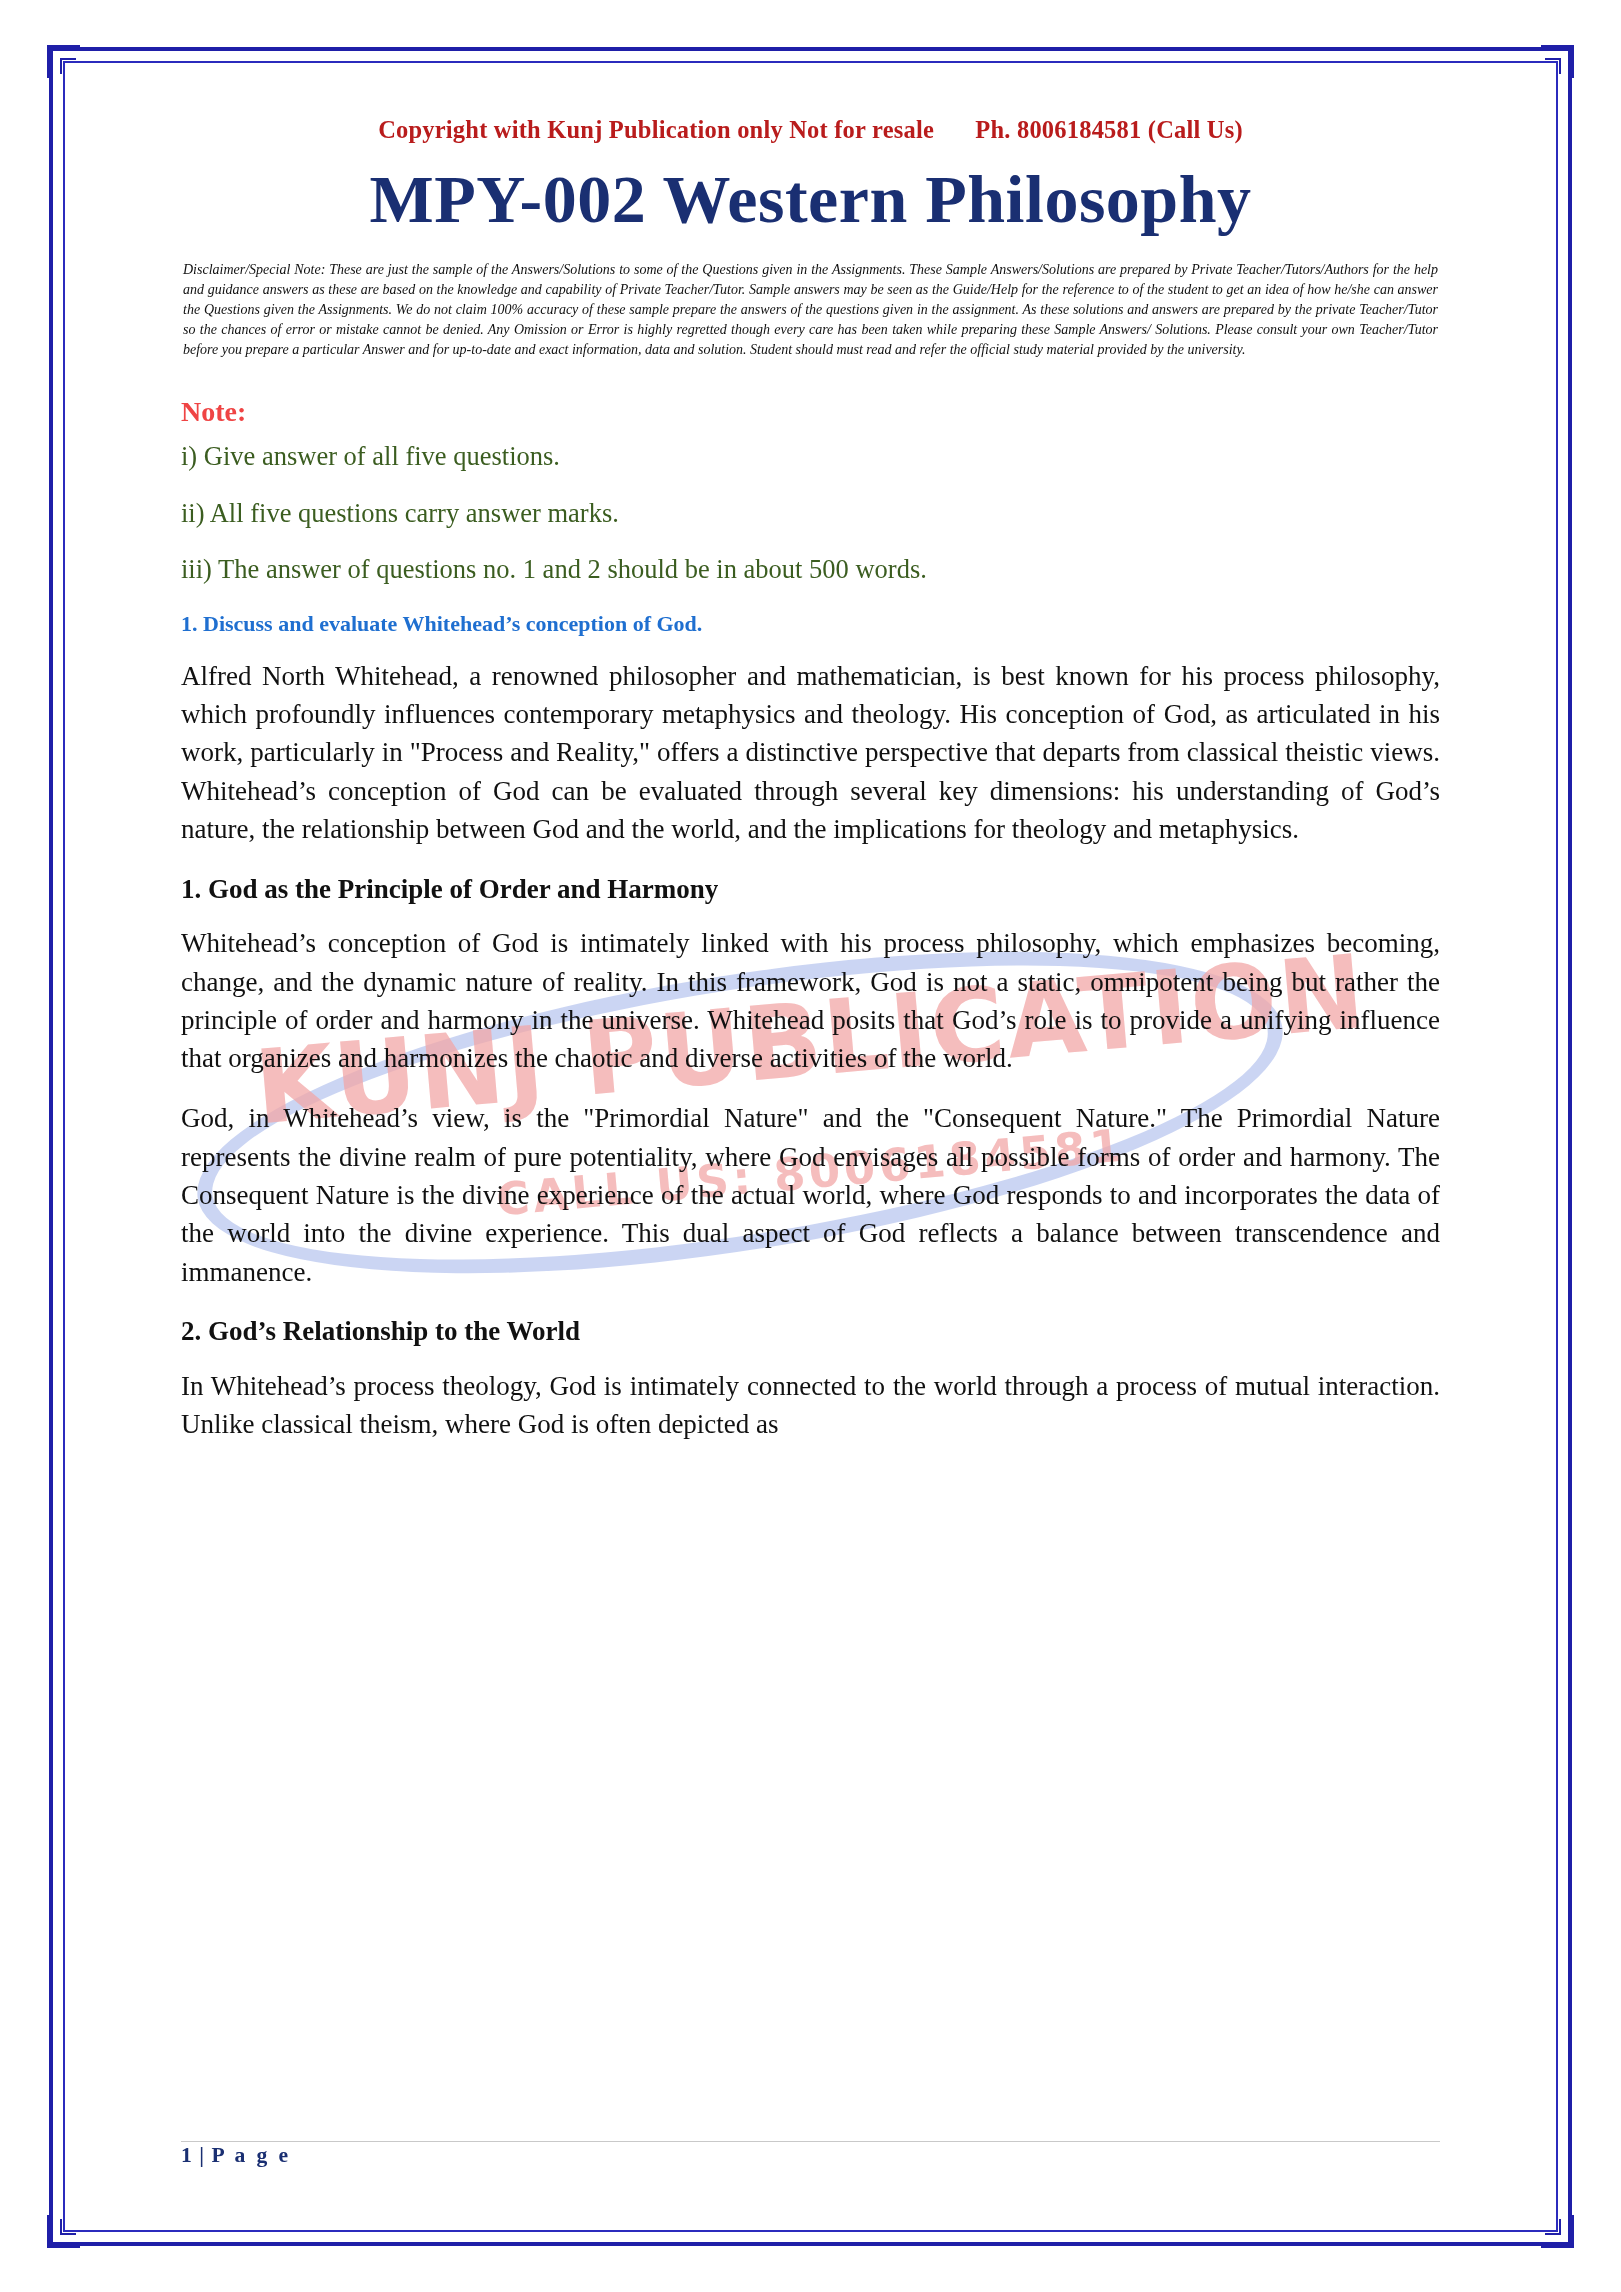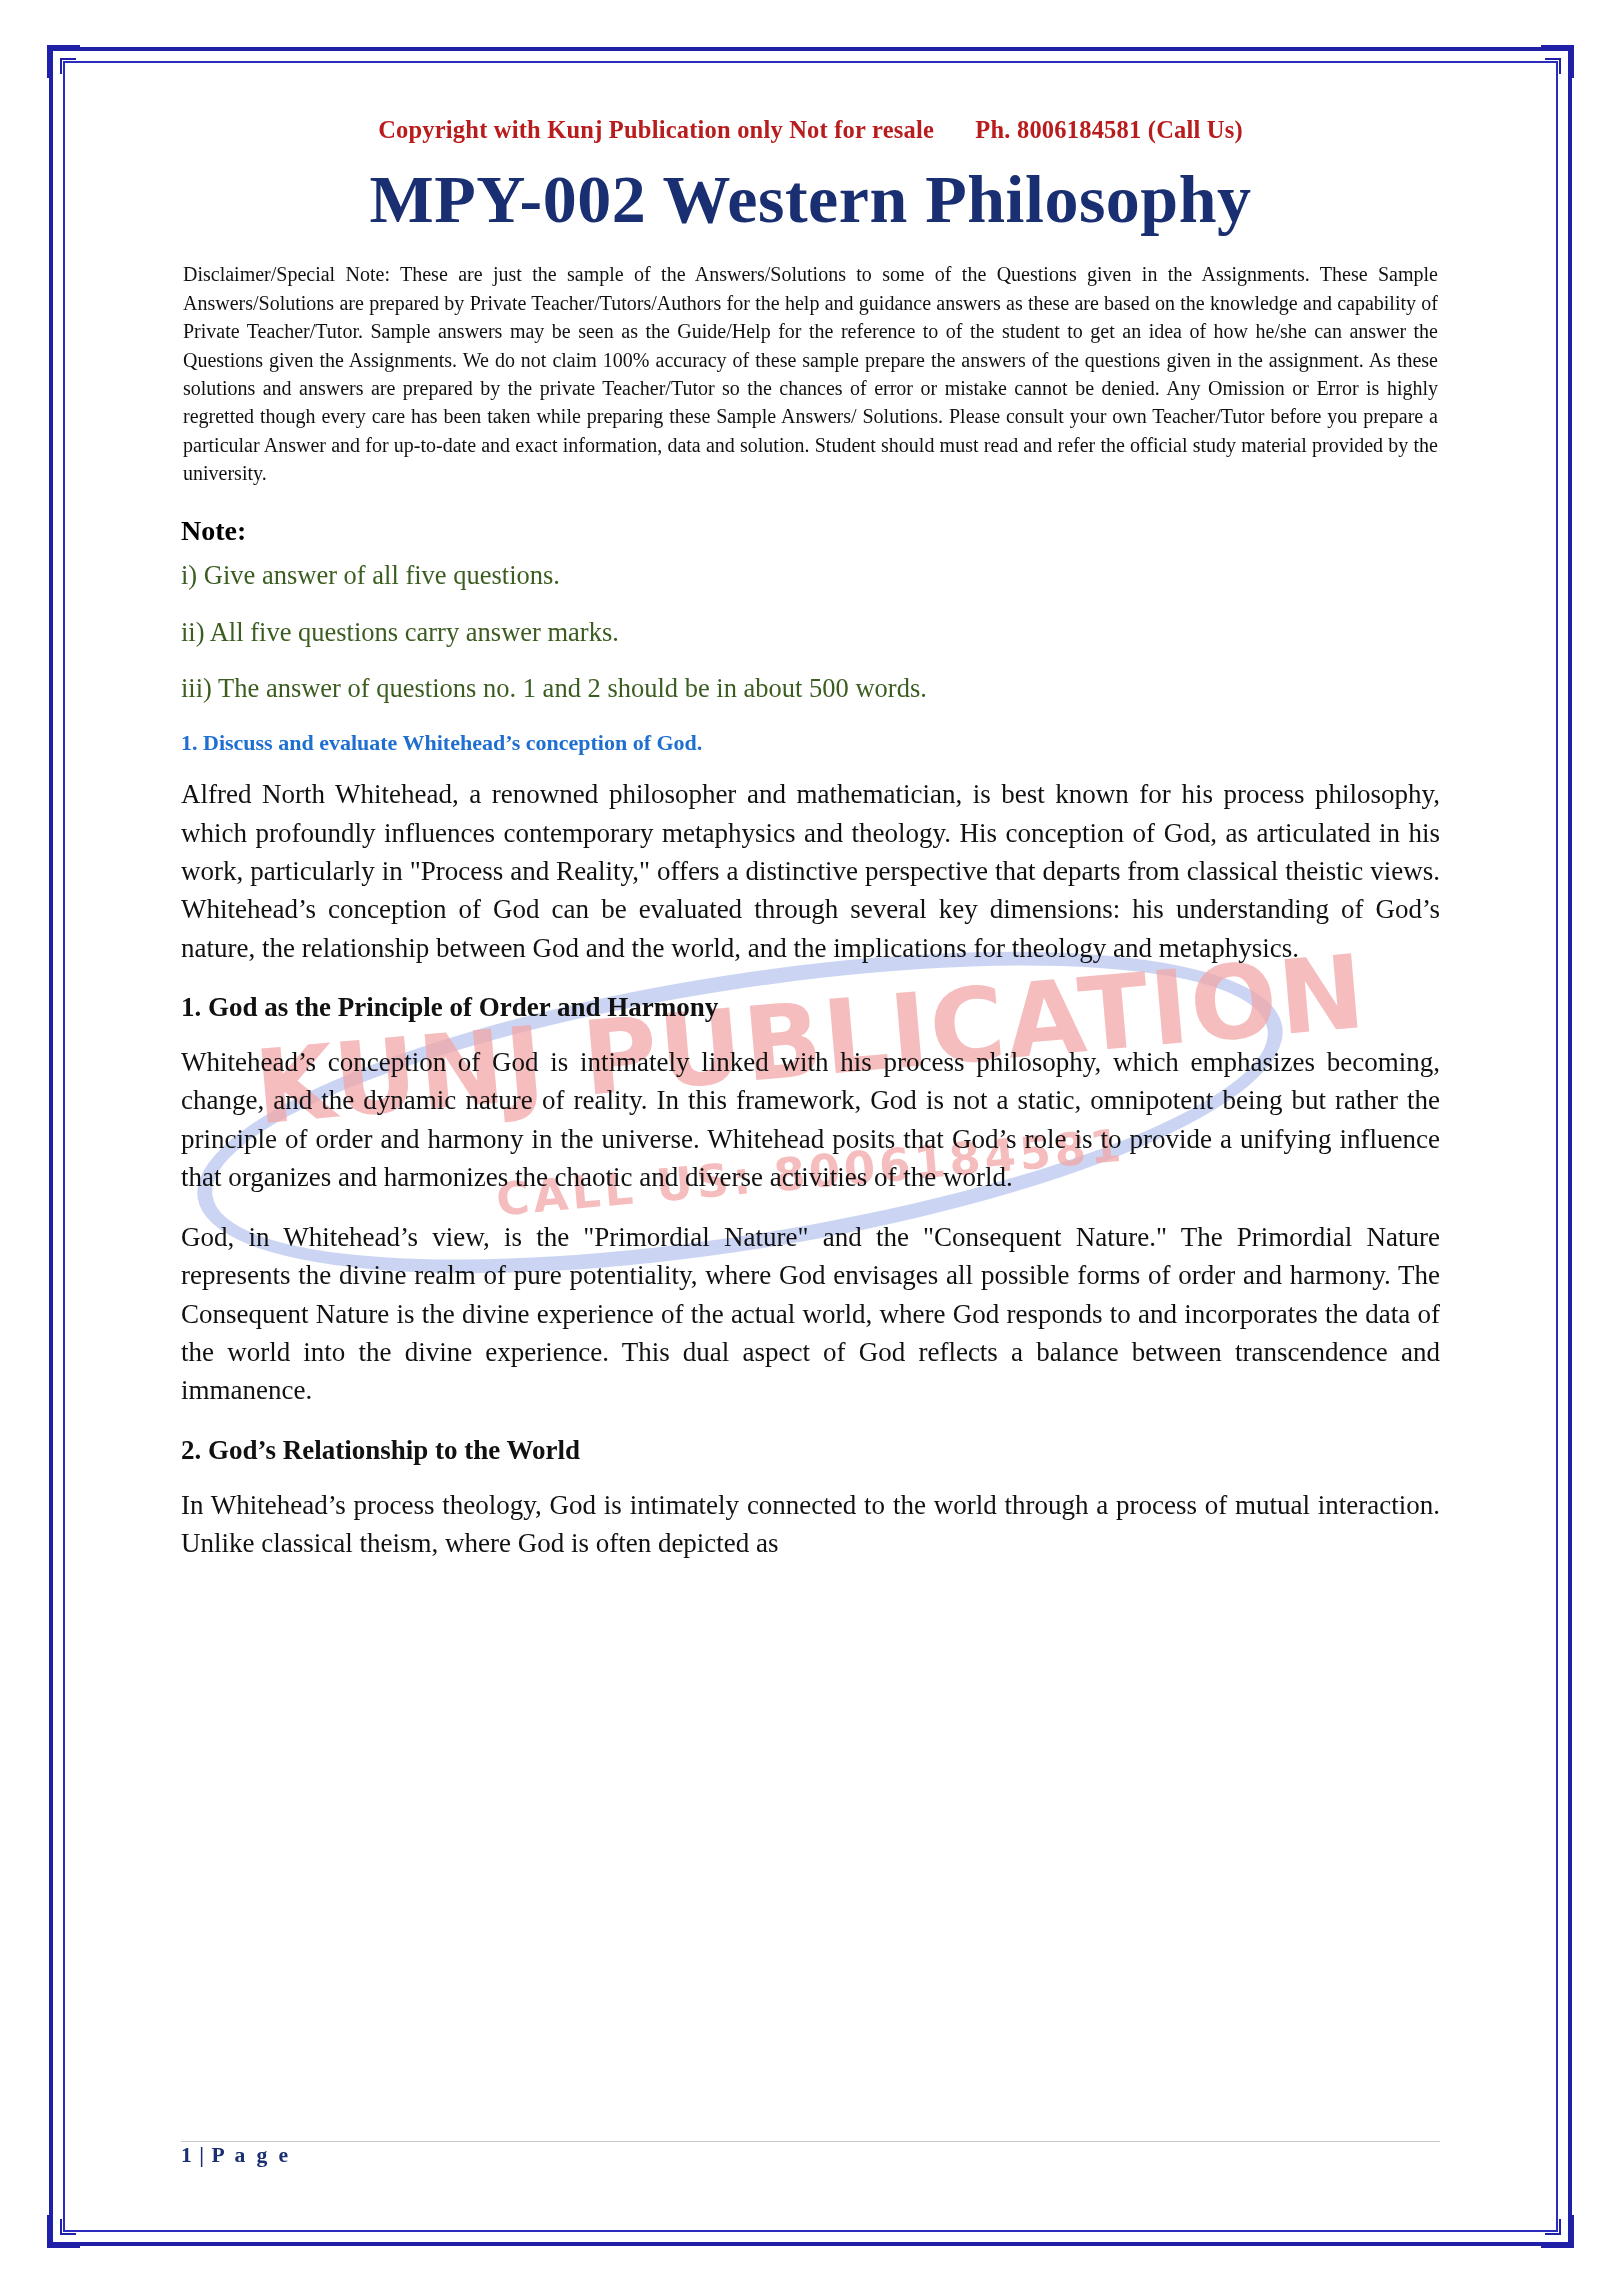--- a/index.html
+++ b/index.html
@@ -83,32 +83,33 @@
     text-align: center;
     color: #1a2f72;
     font-weight: bold;
     font-size: 68px;
     line-height: 1.28;
     margin: 11.8px 0 17.6px 0;
     letter-spacing: 0.5px;
   }
 
   .disclaimer {
-    font-size: 20px;
+    font-size: 14px;
+    font-style: italic;
     line-height: 1.42;
     text-align: justify;
     color: #111;
-    margin: 0 0 27px 0;
+    margin: 0 0 36px 0;
     padding: 0 2px;
   }
 
   .note-heading {
     font-size: 28px;
     font-weight: bold;
-    color: #000000;
+    color: #ef4444;
     margin: 9.8px 0 13.7px 0;
   }
 
   .note-item {
     font-size: 26.5px;
     font-weight: normal;
     color: #3b5d20;
     margin: 0 0 25.5px 0;
   }
 

